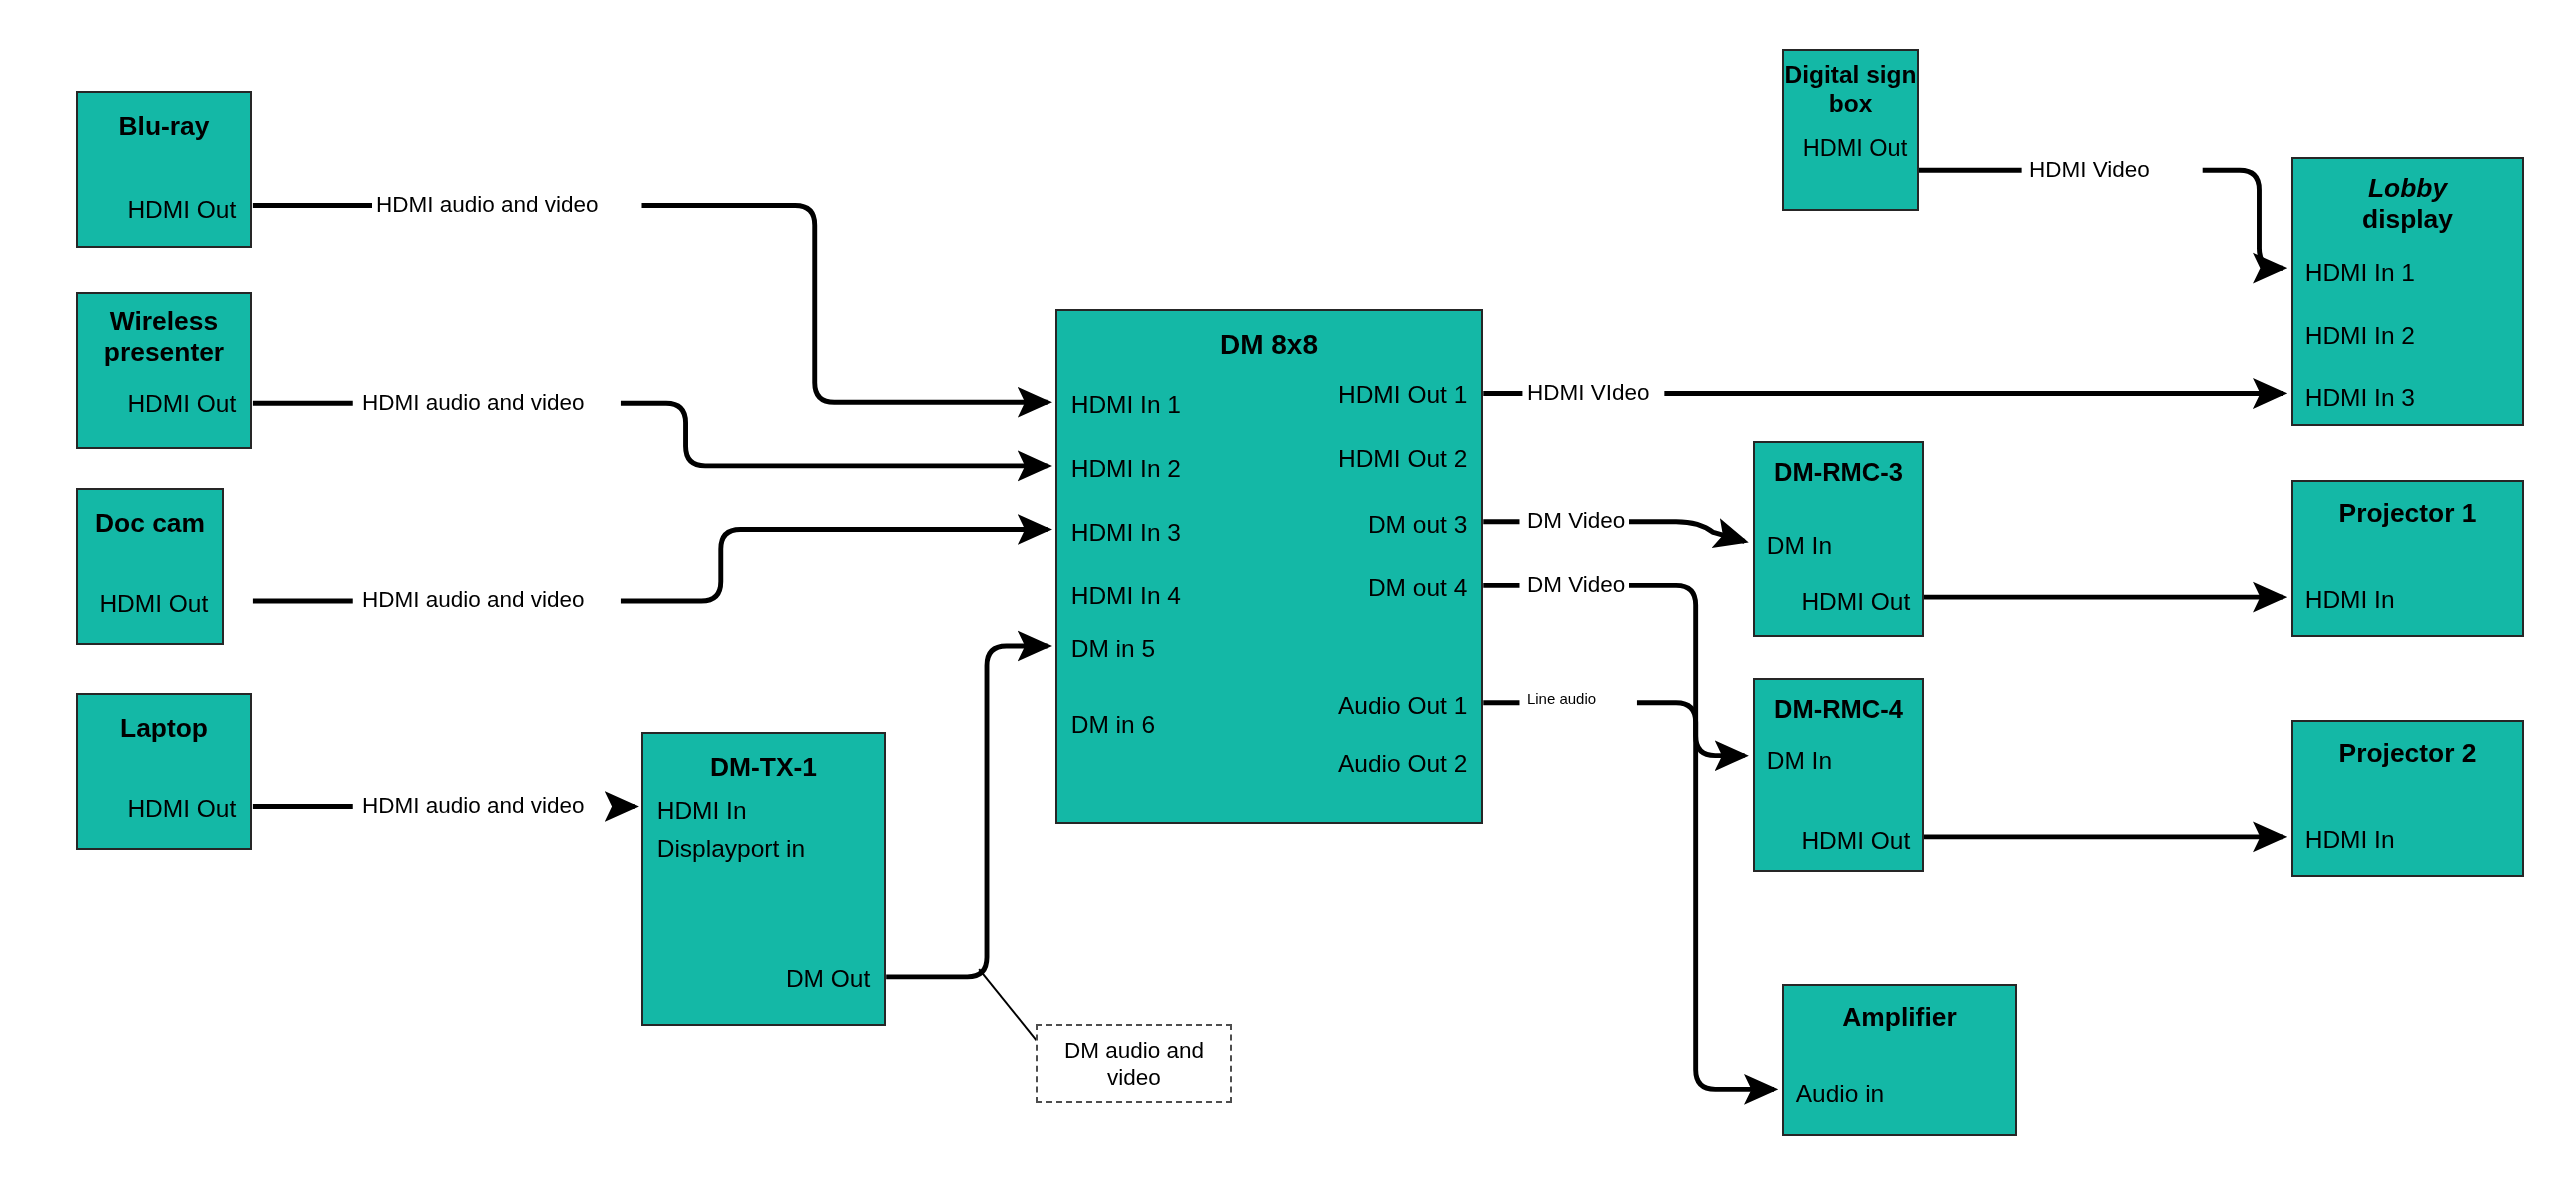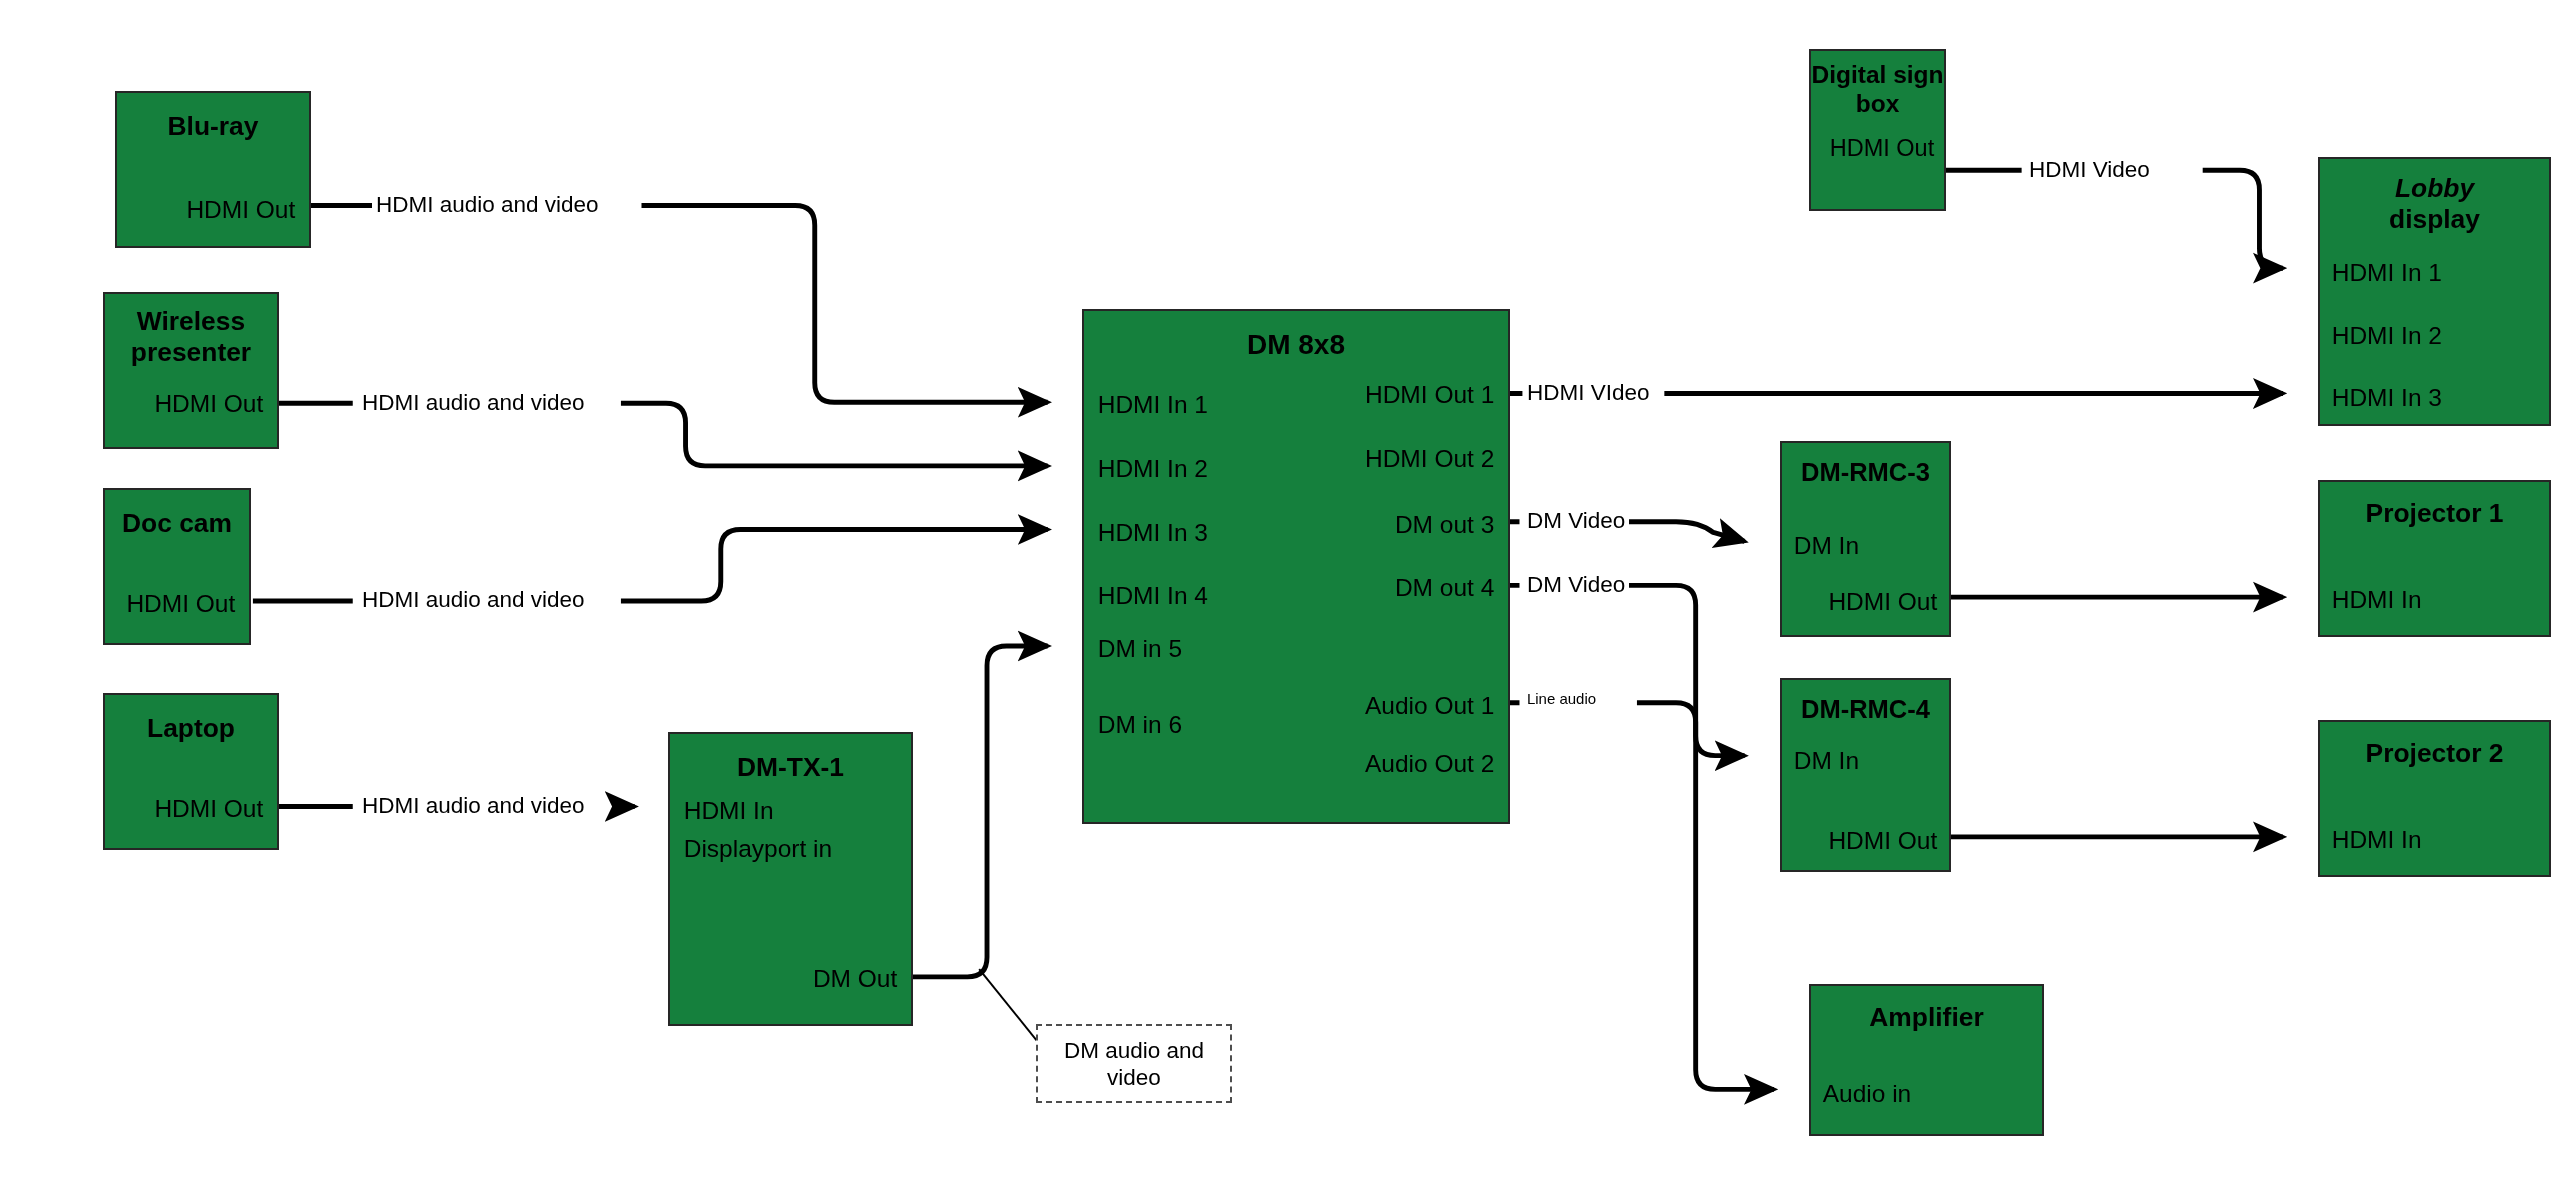--- a/index.html
+++ b/index.html
@@ -21,24 +21,23 @@
     position: absolute;
     left: 0;
     top: 0;
     width: 2576px;
     height: 1201px;
     pointer-events: none;
   }
   .node {
     position: absolute;
     box-sizing: border-box;
-    background: #15803d;
+    background: #14b8a6;
     border: 2.9px solid #262626;
     z-index: 2;
-    margin-left: 27px;
   }
   .node .title {
     position: absolute;
     left: 0;
     right: 0;
     text-align: center;
     font-weight: bold;
     color: #000000;
     line-height: 1.18;
   }
@@ -108,21 +107,21 @@
       <path d="M1515,718 L1552,718 M1672,718 L1712,718 Q1732,718 1732,738 L1732,1093 Q1732,1113 1752,1113 L1812,1113" marker-end="url(#arrow)"></path>
 
       <path d="M1965,610 L2332,610" marker-end="url(#arrow)"></path>
 
       <path d="M1965,855 L2332,855" marker-end="url(#arrow)"></path>
     </g>
 
     <path d="M1000,990 L1066,1072" fill="none" stroke="#000000" stroke-width="2"></path>
   </svg>
 
-  <div class="node" style="left:88px; top:91px; width:196px; height:157px;">
+  <div class="node" style="left:76px; top:91px; width:176px; height:157px;">
     <div class="title" style="top:17.6px; font-size:26.4px;">Blu-ray</div>
     <div class="port right" style="right:13.7px; top:105px; font-size:24.5px;">HDMI Out</div>
   </div>
 
   <div class="node" style="left:76px; top:292px; width:176px; height:157px;">
     <div class="title" style="top:11.7px; font-size:26.4px;">Wireless</div>
     <div class="title" style="top:43px; font-size:26.4px;">presenter</div>
     <div class="port right" style="right:13.7px; top:98px; font-size:24.5px;">HDMI Out</div>
   </div>
 

